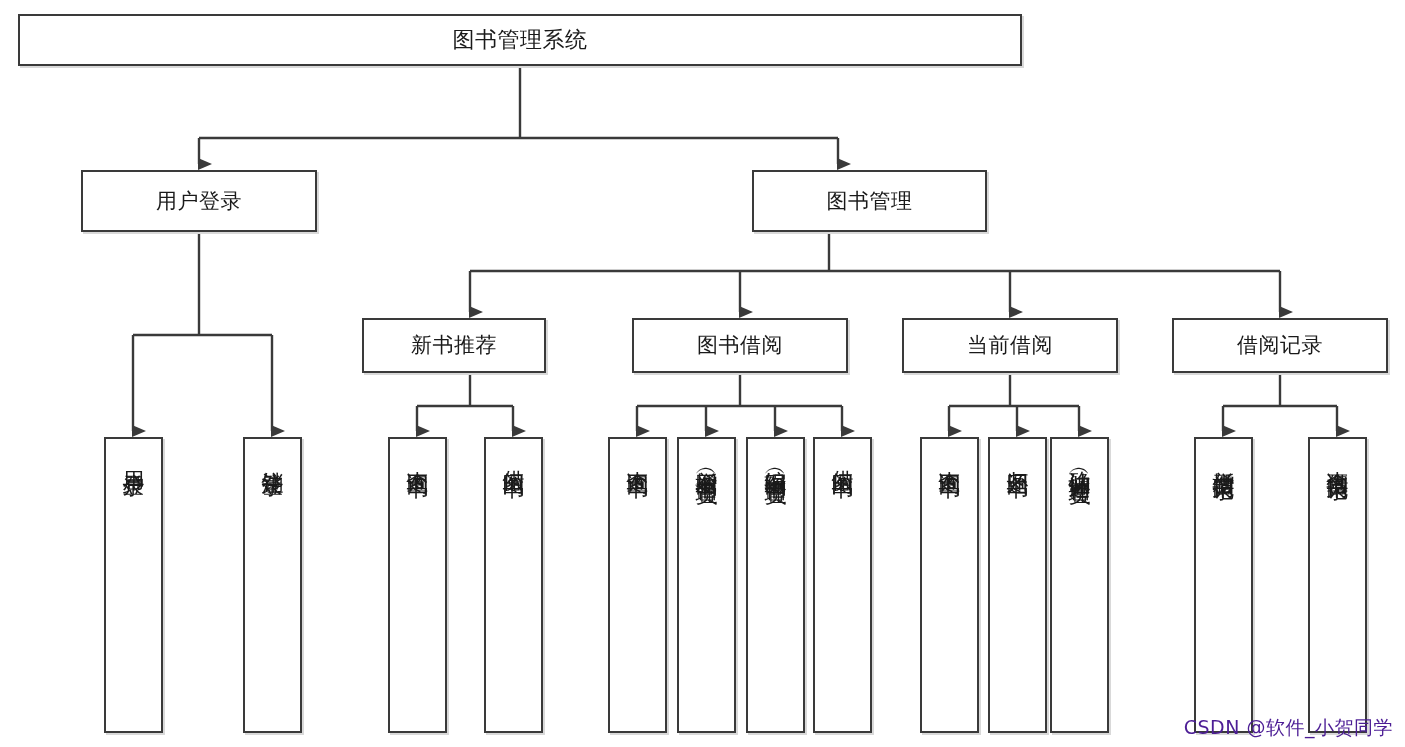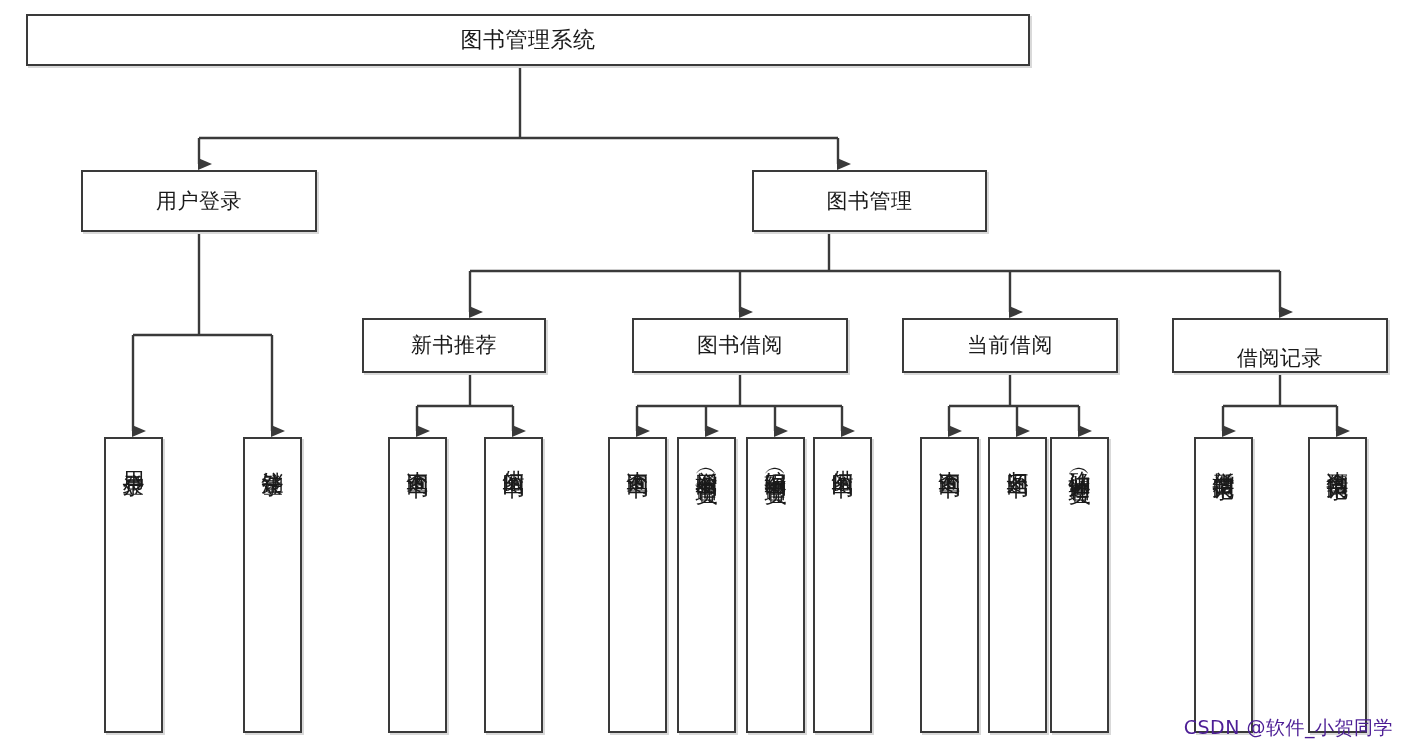--- a/index.html
+++ b/index.html
@@ -134,21 +134,21 @@
     <line x1="949" y1="406" x2="949" y2="431" marker-end="url(#arrow)"></line>
     <line x1="1017" y1="406" x2="1017" y2="431" marker-end="url(#arrow)"></line>
     <line x1="1079" y1="406" x2="1079" y2="431" marker-end="url(#arrow)"></line>
 
     <line x1="1280" y1="373" x2="1280" y2="406"></line>
     <line x1="1223" y1="406" x2="1337" y2="406"></line>
     <line x1="1223" y1="406" x2="1223" y2="431" marker-end="url(#arrow)"></line>
     <line x1="1337" y1="406" x2="1337" y2="431" marker-end="url(#arrow)"></line>
   </svg>
 
-  <div class="node horiz root" style="left:18px;top:14px;width:1004px;height:52px;margin-left:8px;">
+  <div class="node horiz root" style="left:18px;top:14px;width:1004px;height:52px;">
     <span class="label">图书管理系统</span>
   </div>
 
   <div class="node horiz" style="left:81px;top:170px;width:236px;height:62px;">
     <span class="label">用户登录</span>
   </div>
 
   <div class="node horiz" style="left:712px;top:170px;width:235px;height:62px;margin-left:40px;">
     <span class="label">图书管理</span>
   </div>
@@ -158,21 +158,21 @@
   </div>
 
   <div class="node horiz" style="left:902px;top:318px;width:216px;height:55px;">
     <span class="label">当前借阅</span>
   </div>
 
   <div class="node horiz" style="left:632px;top:318px;width:216px;height:55px;">
     <span class="label">图书借阅</span>
   </div>
 
-  <div class="node horiz" style="left:1172px;top:318px;width:216px;height:55px;align-items:flex-end;">
+  <div class="node horiz" style="left:1172px;top:318px;width:216px;height:55px;">
     <span class="label">借阅记录</span>
   </div>
 
   <div class="node vert" style="left:104px;top:437px;width:59px;height:296px;">
     <span class="label">用户登录</span>
   </div>
 
   <div class="node vert" style="left:243px;top:437px;width:59px;height:296px;">
     <span class="label">注销登录</span>
   </div>

